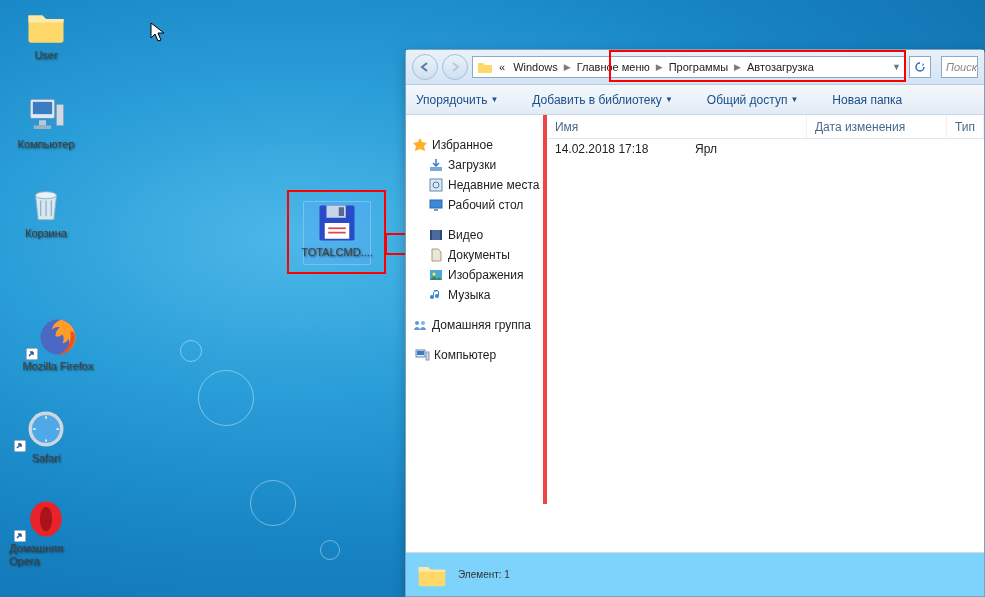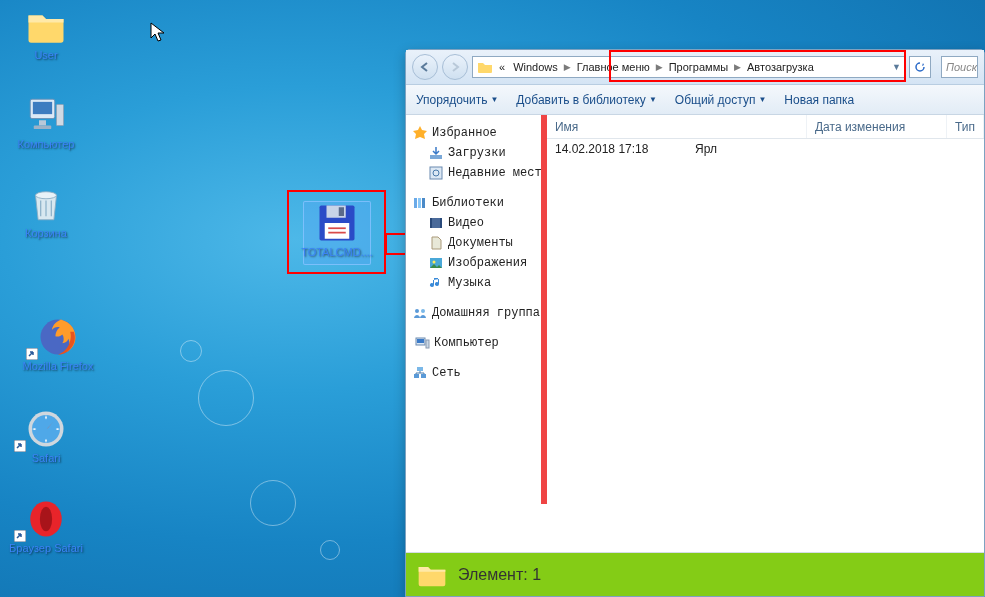--- a/index.html
+++ b/index.html
@@ -4,21 +4,21 @@
 <style>
 * { box-sizing: border-box; margin: 0; padding: 0; }
 body {
   font-family: "Segoe UI", Tahoma, sans-serif;
   background: radial-gradient(ellipse at 30% 40%, #4db8e8 0%, #2a9ed8 30%, #1784c4 60%, #0f6ba8 100%);
   width: 985px; height: 597px;
   position: relative; overflow: hidden; font-size: 12px;
 }
 
 .desktop-icon {
-  position: absolute; width: 76px; color: #3b82f6;
+  position: absolute; width: 76px; color: #404040;
   display: flex; flex-direction: column; align-items: center;
   cursor: default;
 }
 .desktop-icon .ic { width: 42px; height: 42px; }
 .desktop-icon .lbl { margin-top: 2px; font-size: 11px; text-shadow: 1px 1px 2px rgba(0,0,0,.6); line-height: 1.2; max-width: 74px; word-wrap: break-word; }
 
 .hl-box { position: absolute; border: 2px solid #f00; }
 .sel-frame { position: absolute; background: rgba(96,165,250,0.28); border: 1px solid rgba(135,195,255,0.8); border-radius: 2px; }
 
 .arrow-annot { position: absolute; stroke: #f00; fill: #f00; }
@@ -43,41 +43,41 @@
   display: flex; align-items: center; padding-left: 4px; position: relative;
 }
 .bc-item { padding: 0 4px; font-size: 11px; color: #222; white-space: nowrap; }
 .bc-sep { color: #7b7b7b; padding: 0 2px; font-size: 9px; }
 .bc-hl { border: 2px solid #f00; position: absolute; }
 .refresh-btn { width: 22px; height: 22px; border: 1px solid #8fa9c2; background: #fff; display: flex; align-items: center; justify-content: center; margin-left: -1px; }
 .search-box { margin-left: 6px; height: 22px; width: 37px; border: 1px solid #8fa9c2; background: #fff; display: flex; align-items: center; padding: 0 4px; }
 .search-box span { color: #888; font-size: 11px; font-style: italic; }
 .toolbar {
   height: 30px; background: linear-gradient(#f4f8fc, #e2ecf6);
-  border-bottom: 1px solid #c8d6e4; display: flex; align-items: center; padding: 0 10px; gap: 18px;
+  border-bottom: 1px solid #c8d6e4; display: flex; align-items: center; padding: 0 10px; gap: 34px;
 }
 .tb-item { color: #1a4e8a; font-size: 12px; display: flex; align-items: center; gap: 3px; }
 .tb-item .drop { font-size: 8px; }
 .content { flex: 1; display: flex; overflow: hidden; }
-.nav-pane { width: 158px; border-right: 6px solid #ef4444; padding: 8px 0; overflow: hidden; font-family: Liberation Mono, monospace; }
+.nav-pane { width: 158px; border-right: 4px solid #ef4444; padding: 20px 0; overflow: hidden; }
 .nav-grp { margin-bottom: 10px; }
 .nav-head, .nav-item { display: flex; align-items: center; padding: 2px 6px; gap: 4px; font-size: 12px; color: #222; white-space: nowrap; }
 .nav-item { padding-left: 22px; }
 .nav-ic { width: 16px; height: 16px; flex-shrink: 0; }
 .main-pane { flex: 1; display: flex; flex-direction: column; }
 .col-head { height: 24px; border-bottom: 1px solid #e0e6ec; display: flex; align-items: center; font-size: 12px; color: #4a6a8a; }
 .col { padding: 0 8px; border-right: 1px solid #eef2f6; height: 100%; display: flex; align-items: center; }
 .col.c1 { width: 260px; } .col.c2 { width: 140px; } .col.c3 { flex: 1; }
 .file-list { flex: 1; padding: 0px 0; }
 .file-row { display: flex; align-items: center; height: 20px; font-size: 12px; color: #222; }
 .file-row .cell { padding: 0 8px; }
 .file-row .c1 { width: 260px; display: flex; align-items: center; gap: 4px; }
 .file-row .c2 { width: 140px; } .file-row .c3 { flex: 1; }
 .file-hl { border: 2px solid #f00; display: inline-flex; align-items: center; padding: 1px 6px 1px 2px; gap: 4px; }
-.statusbar { height: 44px; border-top: 1px solid #d4dde6; background: #84cc16; display: flex; align-items: center; padding: 0 10px; gap: 10px; font-size: 16px; color: #333; margin-top: 48px; }
+.statusbar { height: 44px; border-top: 1px solid #d4dde6; background: #7dd3fc; display: flex; align-items: center; padding: 0 10px; gap: 10px; font-size: 10px; color: #333; margin-top: 48px; }
 .folder-ic { width: 32px; height: 28px; }
 
 .bubble { position: absolute; border: 1px solid rgba(255,255,255,0.4); border-radius: 50%; }
 .cursor { position: absolute; left: 150px; top: 22px; }
 </style>
 </head>
 <body>
 
 <div class="bubble" style="left:198px; top:370px; width:56px; height:56px;"></div>
 <div class="bubble" style="left:180px; top:340px; width:22px; height:22px;"></div>
@@ -137,21 +137,21 @@
 </div>
 <div class="desktop-icon" style="left:8px; top:498px;">
   <svg class="ic" viewBox="0 0 48 48">
       <ellipse cx="24" cy="24" rx="18" ry="20" fill="#e8242a"></ellipse>
       <ellipse cx="24" cy="24" rx="7" ry="14" fill="#a8141a"></ellipse>
     </svg>
   <svg width="12" height="12" viewBox="0 0 12 12" style="position:absolute;left:6px;top:32px;">
       <rect width="12" height="12" fill="#fff" stroke="#4a6a8a"></rect>
       <path d="M3 8l4-4M7 4H4M7 4v3" stroke="#2a5a9a" fill="none" stroke-width="1.5"></path>
     </svg>
-  <span class="lbl">Браузер Safari</span>
+  <span class="lbl">Домашняя Opera</span>
 </div>
 
 <div class="hl-box" style="left:287px; top:190px; width:99px; height:84px;"></div>
 <div class="sel-frame" style="left:303px; top:201px; width:68px; height:64px;"></div>
 <div class="desktop-icon" style="left:299px; top:202px;">
   <svg class="ic" viewBox="0 0 48 48">
       <rect x="4" y="4" width="40" height="40" rx="2" fill="#2a4bc7"></rect>
       <rect x="12" y="4" width="22" height="14" fill="#c8d4e8"></rect>
       <rect x="26" y="6" width="6" height="10" fill="#5a6a8a"></rect>
       <rect x="10" y="24" width="28" height="18" fill="#fff"></rect>
@@ -241,30 +241,29 @@
             </svg>
             <span>Загрузки</span>
           </div>
         <div class="nav-item">
             <svg class="nav-ic" viewBox="0 0 16 16">
               <rect x="2" y="2" width="12" height="12" fill="#dce8f4" stroke="#6a8ab0"></rect>
               <circle cx="8" cy="8" r="3" fill="none" stroke="#4a7aaa"></circle>
             </svg>
             <span>Недавние места</span>
           </div>
+        <div class="nav-item">
+            <svg class="nav-ic" viewBox="0 0 16 16">
+              <rect x="2" y="3" width="12" height="8" fill="#3a8ad8" stroke="#2a6aa8"></rect>
+              <rect x="6" y="12" width="4" height="2" fill="#8a9aaa"></rect>
+            </svg>
+            <span>Рабочий стол</span>
+          </div>
       </div>
       <div class="nav-grp">
-        <div class="nav-head">
-          <svg class="nav-ic" viewBox="0 0 16 16">
-              <rect x="2" y="3" width="3" height="10" fill="#6aaae8"></rect>
-              <rect x="6" y="3" width="3" height="10" fill="#8ac8f8"></rect>
-              <rect x="10" y="3" width="3" height="10" fill="#4a8ac8"></rect>
-            </svg>
-          <span>Библиотеки</span>
-        </div>
         <div class="nav-item">
             <svg class="nav-ic" viewBox="0 0 16 16">
               <rect x="2" y="3" width="12" height="10" fill="#4a6a9a"></rect>
               <rect x="2" y="3" width="2" height="10" fill="#2a4a7a"></rect>
               <rect x="12" y="3" width="2" height="10" fill="#2a4a7a"></rect>
             </svg>
             <span>Видео</span>
           </div>
         <div class="nav-item">
             <svg class="nav-ic" viewBox="0 0 16 16">
@@ -298,31 +297,20 @@
         </div>
       </div>
       <div class="nav-grp">
         <div class="nav-head sel" style="margin-left:2px;margin-right:2px;">
           <svg class="nav-ic" viewBox="0 0 16 16">
               <rect x="2" y="3" width="9" height="7" fill="#dce8f4" stroke="#6a8ab0"></rect>
               <rect x="3" y="4" width="7" height="4" fill="#3a7ac8"></rect>
               <rect x="12" y="5" width="3" height="8" fill="#cad8e6" stroke="#8a9ab0"></rect>
             </svg>
           <span>Компьютер</span>
-        </div>
-      </div>
-      <div class="nav-grp">
-        <div class="nav-head">
-          <svg class="nav-ic" viewBox="0 0 16 16">
-              <rect x="2" y="9" width="5" height="4" fill="#5a9ad8"></rect>
-              <rect x="9" y="9" width="5" height="4" fill="#5a9ad8"></rect>
-              <rect x="5" y="2" width="6" height="4" fill="#7ab8e8"></rect>
-              <path d="M8 6v2M4 9v-1h8v1" stroke="#4a7aaa" fill="none"></path>
-            </svg>
-          <span>Сеть</span>
         </div>
       </div>
     </div>
 
     <div class="main-pane">
       <div class="col-head">
         <div class="col c1">
             <span>Имя</span>
           </div>
         <div class="col c2">

